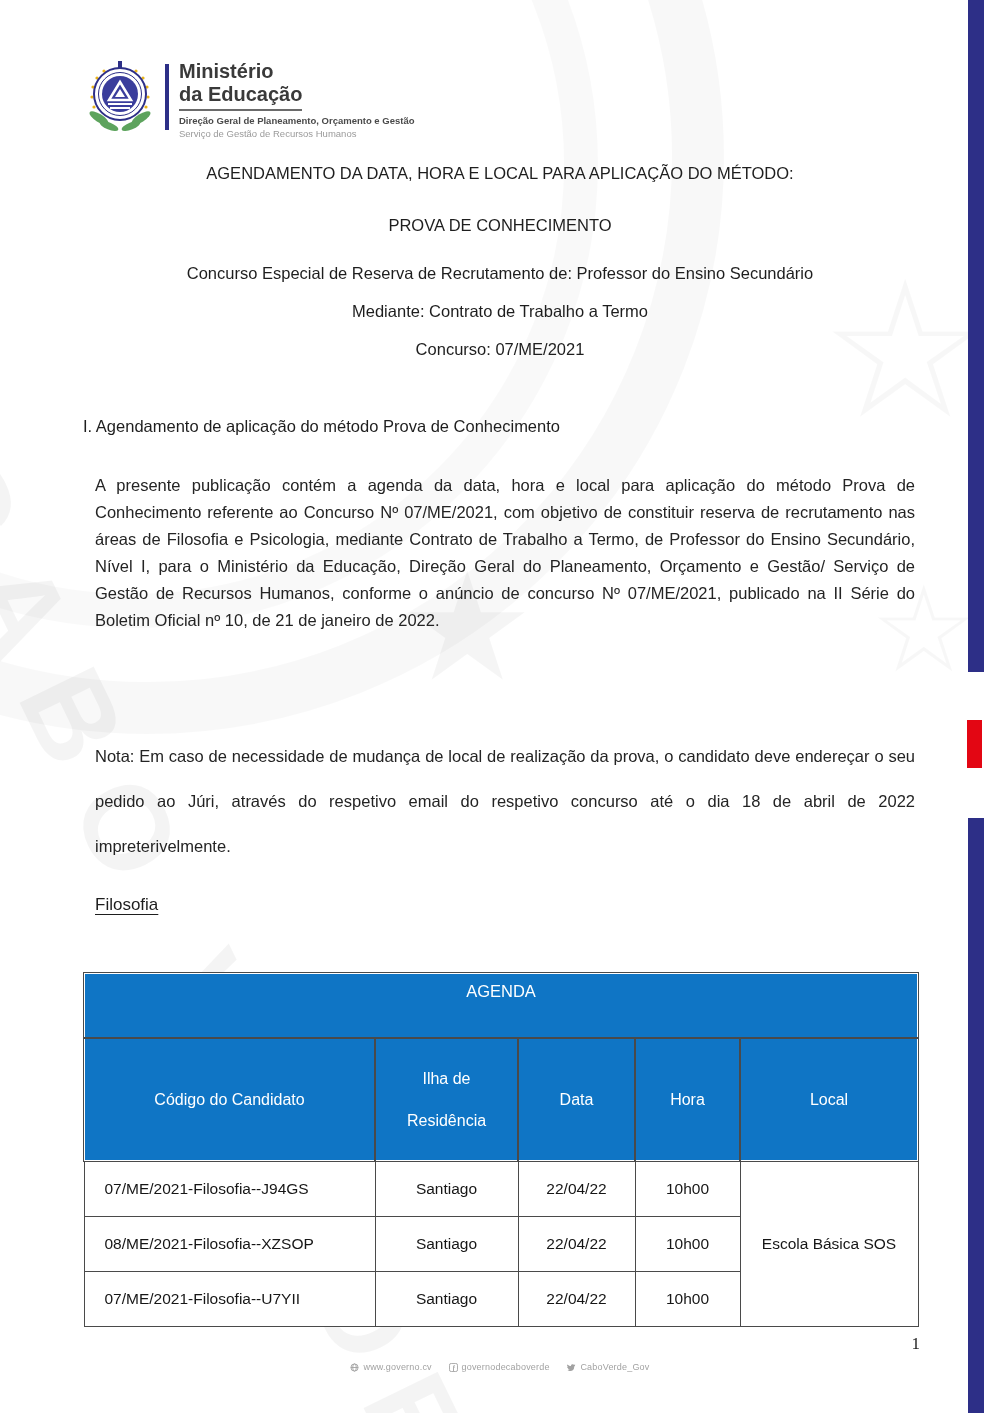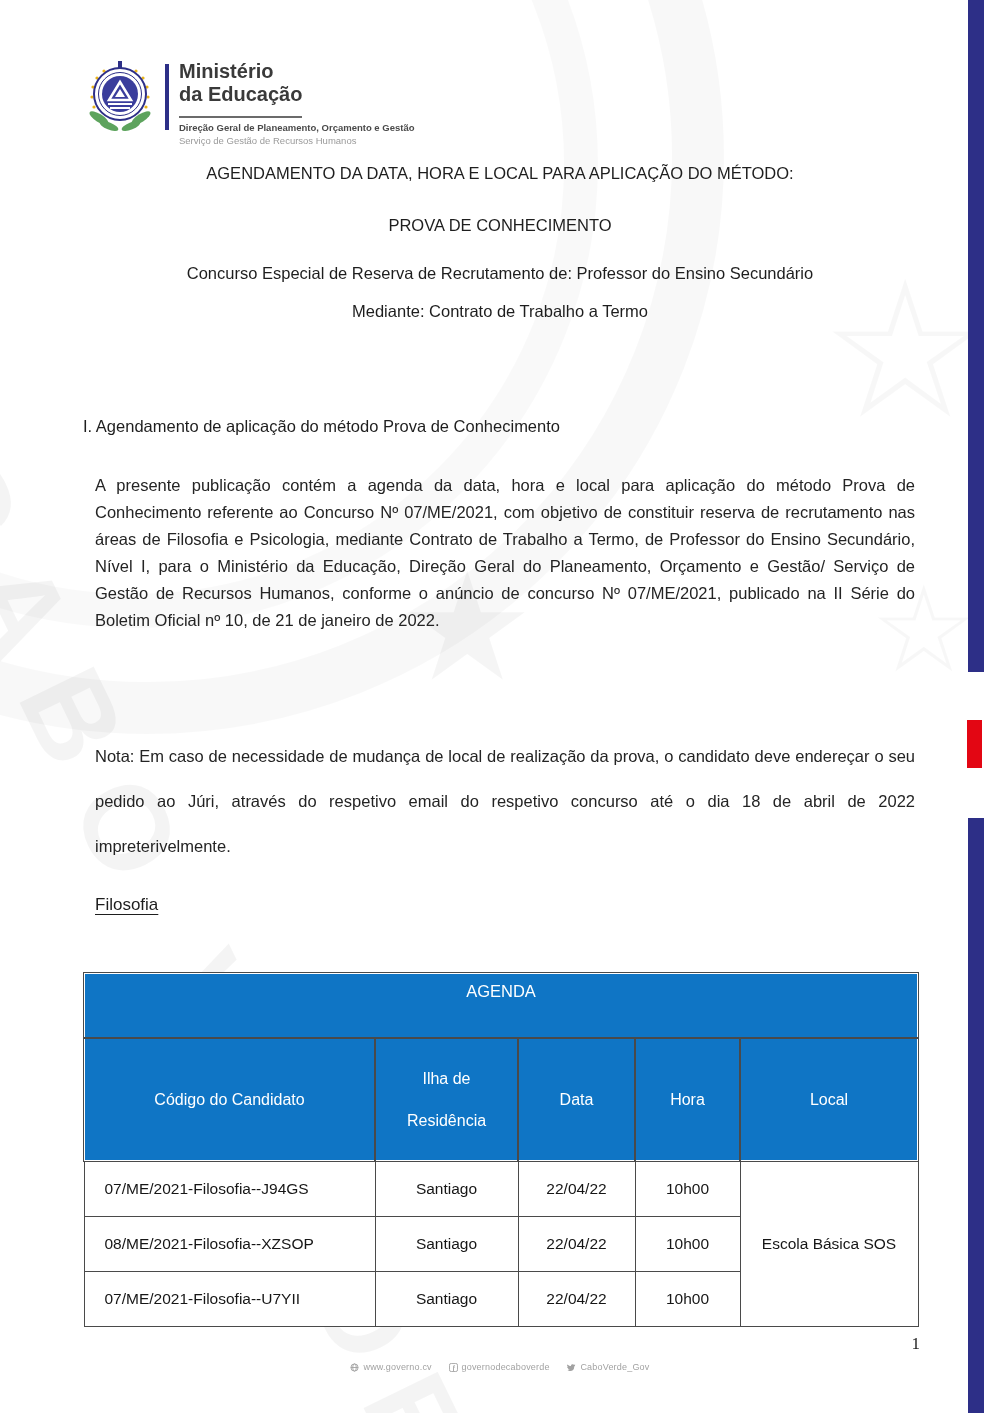--- a/index.html
+++ b/index.html
@@ -24,21 +24,21 @@
   
   .edge{position:absolute;right:16px;width:16px;}
   .edge.blue-top{top:0;height:672px;background:#2d2f87;}
   .edge.red{top:720px;height:48px;background:#e30613;right:18px;width:15px;}
   .edge.blue-bottom{top:818px;height:595px;background:#2d2f87;}
   
   .logo-block{position:absolute;top:60px;left:87px;display:flex;align-items:flex-start;}
   .emblem{width:66px;height:78px;}
   .logo-divider{width:4px;height:66px;background:#2d2f87;margin:4px 10px 0 12px;}
   .logo-text .big{font-size:20px;font-weight:bold;color:#3a3a3a;line-height:1.15;}
-  .logo-text .big-wrap{display:inline-block;border-bottom:2px solid #6b6b6b;padding-bottom:10px;}
+  .logo-text .big-wrap{display:inline-block;border-bottom:2px solid #6b6b6b;padding-bottom:3px;}
   .logo-text .small-bold{font-size:9.5px;font-weight:bold;color:#4a4a4a;margin-top:4px;}
   .logo-text .small-light{font-size:9.5px;color:#9a9a9a;margin-top:2px;}
   
   .tline{position:absolute;left:95px;width:810px;text-align:center;font-size:16.5px;color:#1e1e1e;}
   .t1{top:164px;}
   .t2{top:216px;}
   .t3{top:264px;}
   .t4{top:302px;}
   .t5{top:340px;}
   
@@ -120,20 +120,21 @@
       </div>
       <div class="small-bold">Direção Geral de Planeamento, Orçamento e Gestão</div>
       <div class="small-light">Serviço de Gestão de Recursos Humanos</div>
     </div>
   </div>
 
   <div class="tline t1">AGENDAMENTO DA DATA, HORA E LOCAL PARA APLICAÇÃO DO MÉTODO:</div>
   <div class="tline t2">PROVA DE CONHECIMENTO</div>
   <div class="tline t3">Concurso Especial de Reserva de Recrutamento de: Professor do Ensino Secundário</div>
   <div class="tline t4">Mediante: Contrato de Trabalho a Termo</div>
+  <div class="tline t5">Concurso: 07/ME/2021</div>
 
   <div class="section-heading">I. Agendamento de aplicação do método Prova de Conhecimento</div>
 
   <div class="para p1">A presente publicação contém a agenda da data, hora e local para aplicação do método Prova de Conhecimento referente ao Concurso Nº 07/ME/2021, com objetivo de constituir reserva de recrutamento nas áreas de Filosofia e Psicologia,  mediante Contrato de Trabalho a Termo, de Professor do Ensino Secundário, Nível I, para o Ministério da Educação, Direção Geral do Planeamento, Orçamento e Gestão/ Serviço de Gestão de Recursos Humanos, conforme o anúncio de concurso Nº 07/ME/2021,  publicado na II Série do Boletim Oficial nº 10, de 21 de janeiro de 2022.</div>
   <div class="para nota">Nota: Em caso de necessidade de mudança de local de realização da prova, o candidato deve endereçar o seu pedido ao Júri, através do respetivo email do respetivo concurso até o dia 18 de abril de 2022 impreterivelmente.</div>
 
   <div class="subject">Filosofia</div>
 
   <table class="agenda-table">
     <colgroup>

